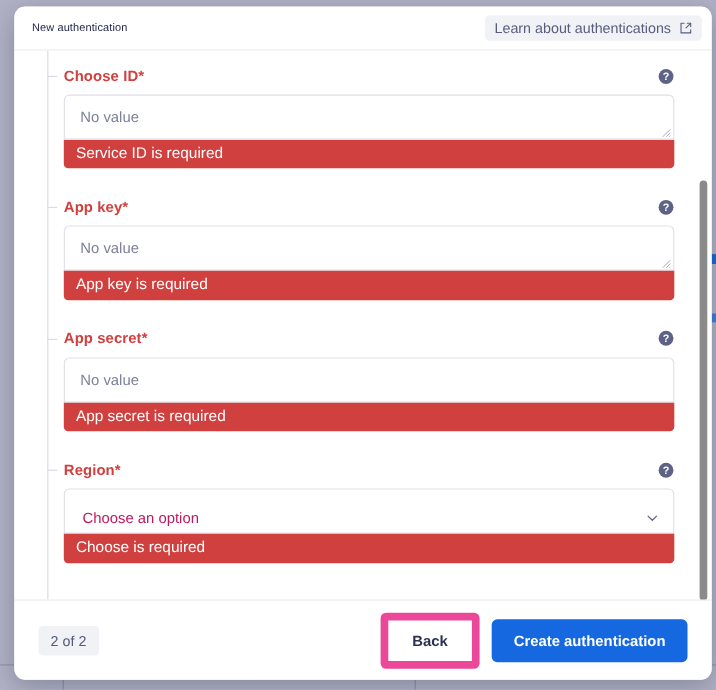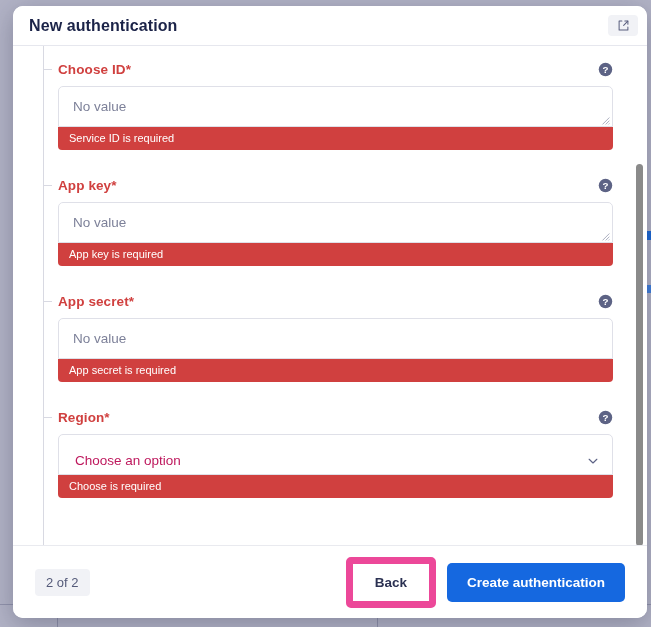--- a/index.html
+++ b/index.html
@@ -39,21 +39,21 @@
 
   
   .modal-header {
     height: 40px; flex: 0 0 40px;
     display: flex; align-items: center; justify-content: space-between;
     padding: 0 9px 0 16px;
     border-bottom: 1px solid #e6e7ee;
     background: #fff;
   }
   .modal-title {
-    font-size: 16px; font-weight: 700; color: #1b2348;
+    font-size: 10px; font-weight: 400; color: #1b2348;
     letter-spacing: 0.1px;
   }
   .learn-link {
     display: flex; align-items: center; gap: 7px;
     background: #f1f2f6;
     border-radius: 4px;
     padding: 4px 8px 4px 9px;
     font-size: 13px; color: #585d7d;
     cursor: pointer;
     white-space: nowrap;
@@ -134,21 +134,21 @@
     color: #be185d;
     cursor: pointer;
   }
   .chevron { width: 14px; height: 14px; display: block; }
 
   .error-bar {
     width: 100%;
     background: #d0403f;
     border-radius: 0 0 4px 4px;
     color: #ffffff;
-    font-size: 11px;
+    font-size: 14px;
     padding: 5px 0 6px 11px;
     line-height: 1.1;
   }
 
   
   .scrollbar-track {
     position: absolute;
     right: 3px; top: 0; bottom: 0;
     width: 9px;
   }
@@ -210,20 +210,21 @@
   <div class="bg-line-h" style="top:604px;"></div>
   <div class="bg-line-v" style="left:57px; top:604px; height:23px;"></div>
   <div class="bg-line-v" style="left:377px; top:604px; height:23px;"></div>
 </div>
 
 <div class="modal">
 
   <div class="modal-header">
     <div class="modal-title">New authentication</div>
     <div class="learn-link">
+      <span>Learn about authentications</span>
       <svg class="ext-icon" viewBox="0 0 16 16" fill="none">
         <path d="M6 2.6H2.6v10.8h10.8V10" stroke="#585d7d" stroke-width="1.25" stroke-linecap="round" stroke-linejoin="round"></path>
         <path d="M9.6 2.6h3.8v3.8" stroke="#585d7d" stroke-width="1.25" stroke-linecap="round" stroke-linejoin="round"></path>
         <path d="M13.3 2.7L8.2 7.8" stroke="#585d7d" stroke-width="1.25" stroke-linecap="round"></path>
       </svg>
     </div>
   </div>
 
   <div class="modal-body">
     <div class="form-scroll">

